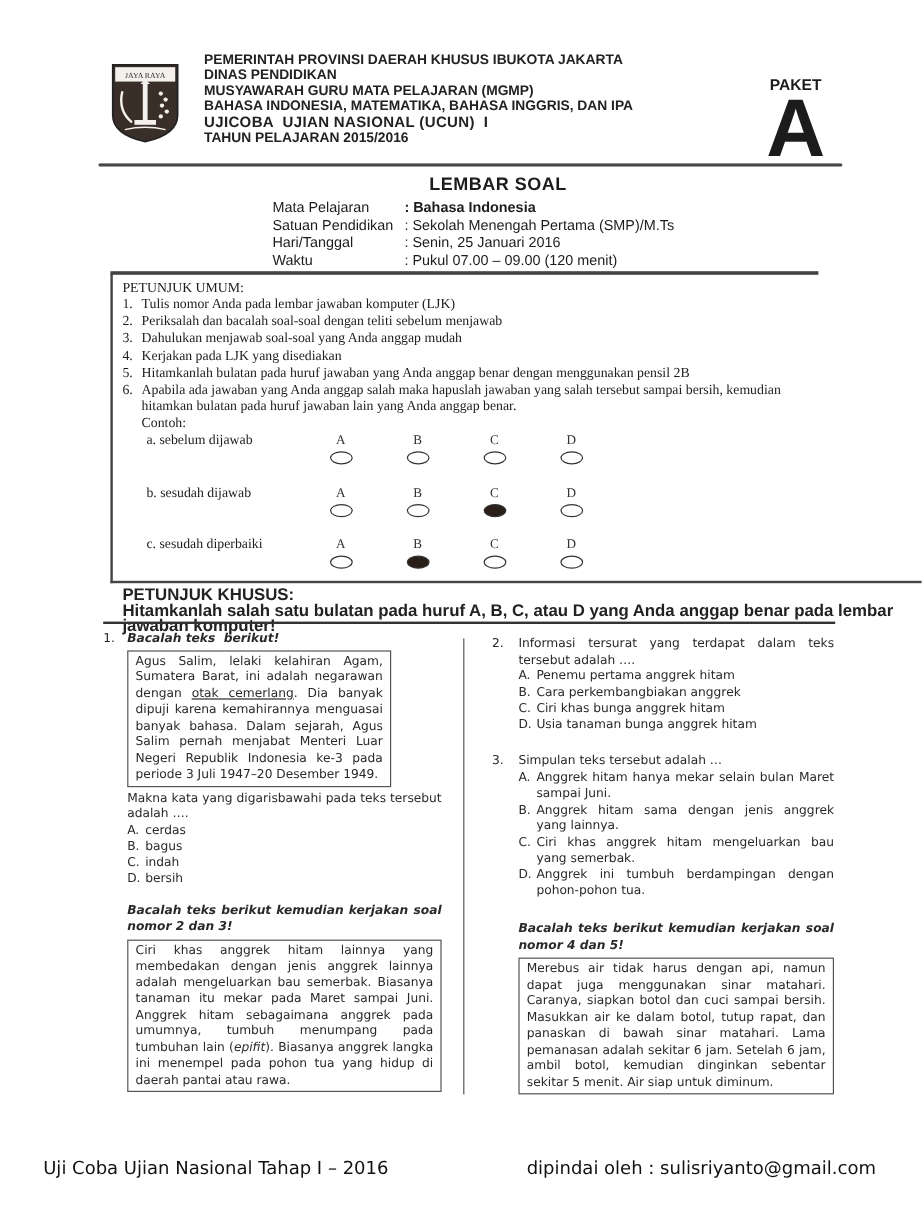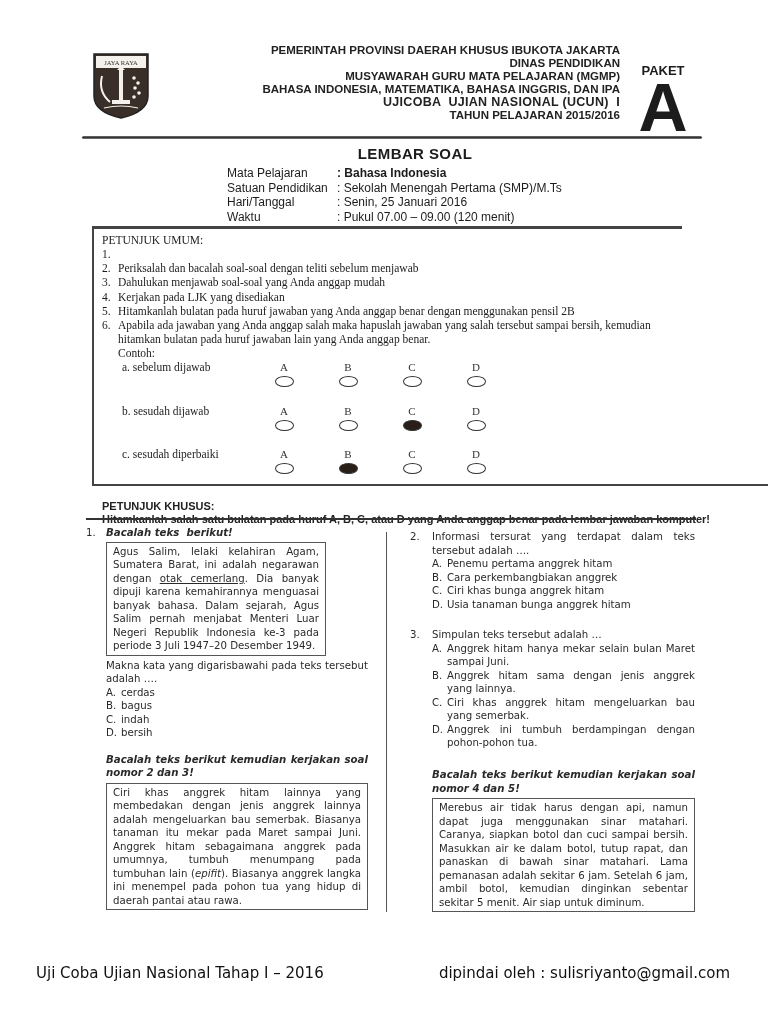--- a/index.html
+++ b/index.html
@@ -3,21 +3,21 @@
 <meta charset="utf-8">
 <style>
   html, body { margin: 0; padding: 0; }
   body {
     width: 768px; height: 1024px; background: #ffffff; position: relative; overflow: hidden;
     font-family: "Liberation Sans", sans-serif; color: #1c1c1c;
   }
   .abs { position: absolute; }
   
   .logo { left: 90px; top: 50px; width: 62px; height: 70px; }
-  .hdr { left: 170px; top: 44px; width: 450px; text-align: right; font-weight: bold; font-size: 11.5px; line-height: 13px; color: #222; }
+  .hdr { left: 170px; top: 44px; width: 450px; text-align: left; font-weight: bold; font-size: 11.5px; line-height: 13px; color: #222; }
   .hdr .line { display: block; }
   .hdr .big { font-size: 12.5px; letter-spacing: 0.3px; }
   .paket { left: 628px; top: 46px; width: 70px; text-align: center; font-weight: bold; }
   .paket .lbl { display: block; font-size: 13px; margin-top: 17px; }
   .paket .letter { display: block; font-size: 68px; line-height: 62px; margin-top: -2px; }
   .rule1 { left: 82px; top: 136px; width: 620px; height: 3px; background: linear-gradient(#777, #333, #888); border-radius: 2px; }
   .title { left: 225px; top: 145px; width: 380px; text-align: center; font-weight: bold; font-size: 15px; letter-spacing: 0.4px; }
   .info { left: 227px; top: 166px; font-size: 12px; line-height: 14.5px; }
   .info .row { display: flex; }
   .info .k { width: 110px; }
@@ -30,21 +30,21 @@
   .box1 ol li { display: flex; }
   .box1 ol li .n { width: 16px; flex: none; }
   .box1 .contoh { position: absolute; left: 24px; top: 118px; }
   .ex-row { position: absolute; left: 28px; width: 500px; height: 40px; }
   .ex-row .lab { position: absolute; left: 0; top: 0; }
   .opt { position: absolute; top: 0; width: 24px; text-align: center; }
   .opt .l { display: block; font-size: 11px; color: #333; }
   .opt .o { display: block; width: 19px; height: 11px; margin: 2px auto 0; border: 1.5px solid #333; border-radius: 50%; box-sizing: border-box; }
   .opt .o.filled { background: #2a1f18; }
   
-  .khusus { left: 102px; top: 500px; font-weight: bold; font-size: 11px; line-height: 13px; color: #222; }
+  .khusus { left: 102px; top: 489px; font-weight: bold; font-size: 14px; line-height: 13px; color: #222; }
   .rule3 { left: 86px; top: 518px; width: 610px; height: 2px; background: #333; }
   .colrule { left: 386px; top: 532px; width: 1px; height: 380px; background: #555; }
   
   .q { font-family: "DejaVu Sans", sans-serif; font-size: 10.2px; line-height: 13.5px; color: #2a2a2a; }
   .qnum { position: absolute; }
   .instr { font-weight: bold; font-style: italic; }
   .passage { border: 1.5px solid #555; padding: 2px 6px; box-sizing: border-box; text-align: justify; }
   .options .opt-line { display: flex; }
   .options .opt-line .k { width: 15px; flex: none; }
   .footer { font-family: "DejaVu Sans", sans-serif; font-size: 15px; color: #111; }
@@ -108,20 +108,21 @@
     </div>
 </div>
 
 <div class="abs rule2"></div>
 
 <div class="abs box1">
   <div class="head">PETUNJUK UMUM:</div>
   <ol>
     <li>
         <span class="n">1.</span>
+        <span>Tulis nomor Anda pada lembar jawaban komputer (LJK)</span>
       </li>
     <li>
         <span class="n">2.</span>
         <span>Periksalah dan bacalah soal-soal dengan teliti sebelum menjawab</span>
       </li>
     <li>
         <span class="n">3.</span>
         <span>Dahulukan menjawab soal-soal yang Anda anggap mudah</span>
       </li>
     <li>

